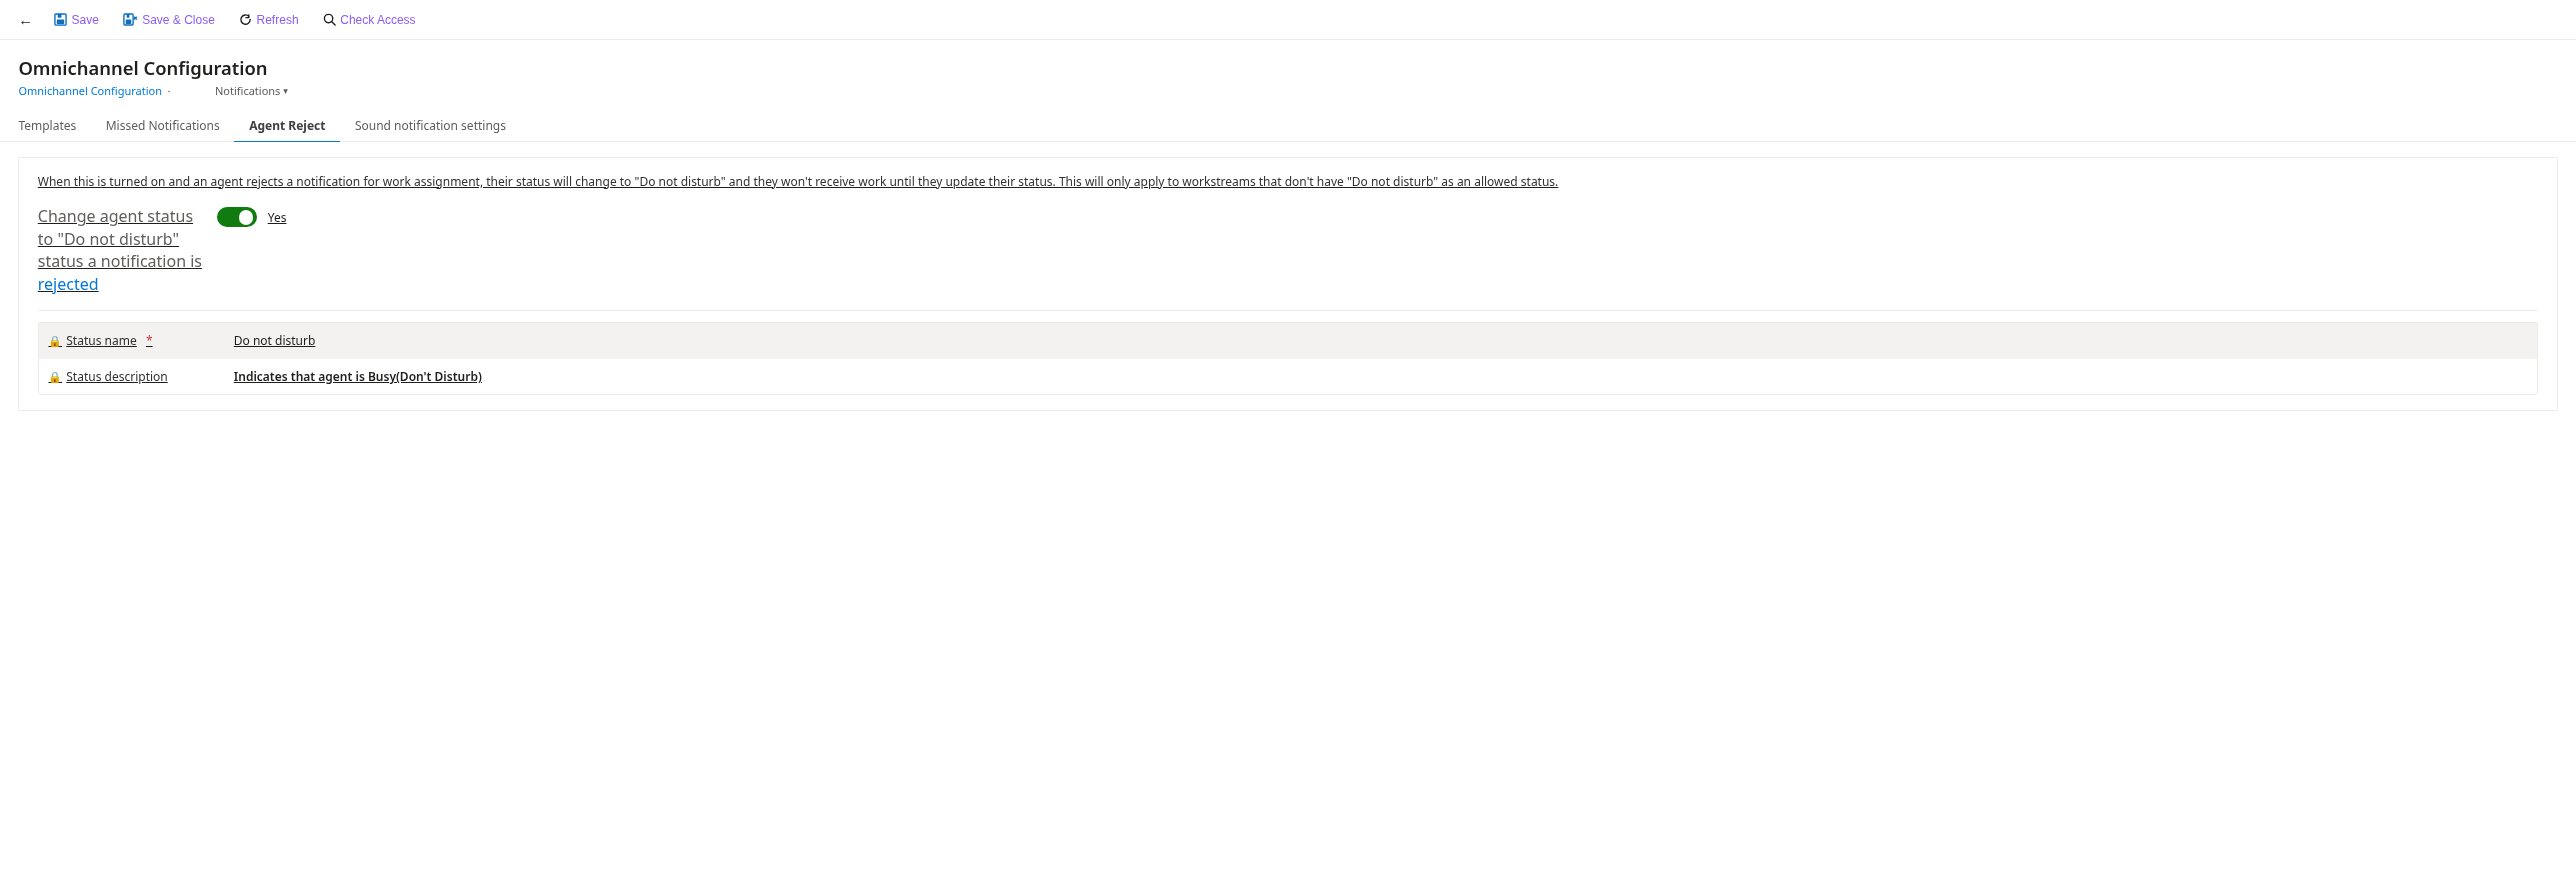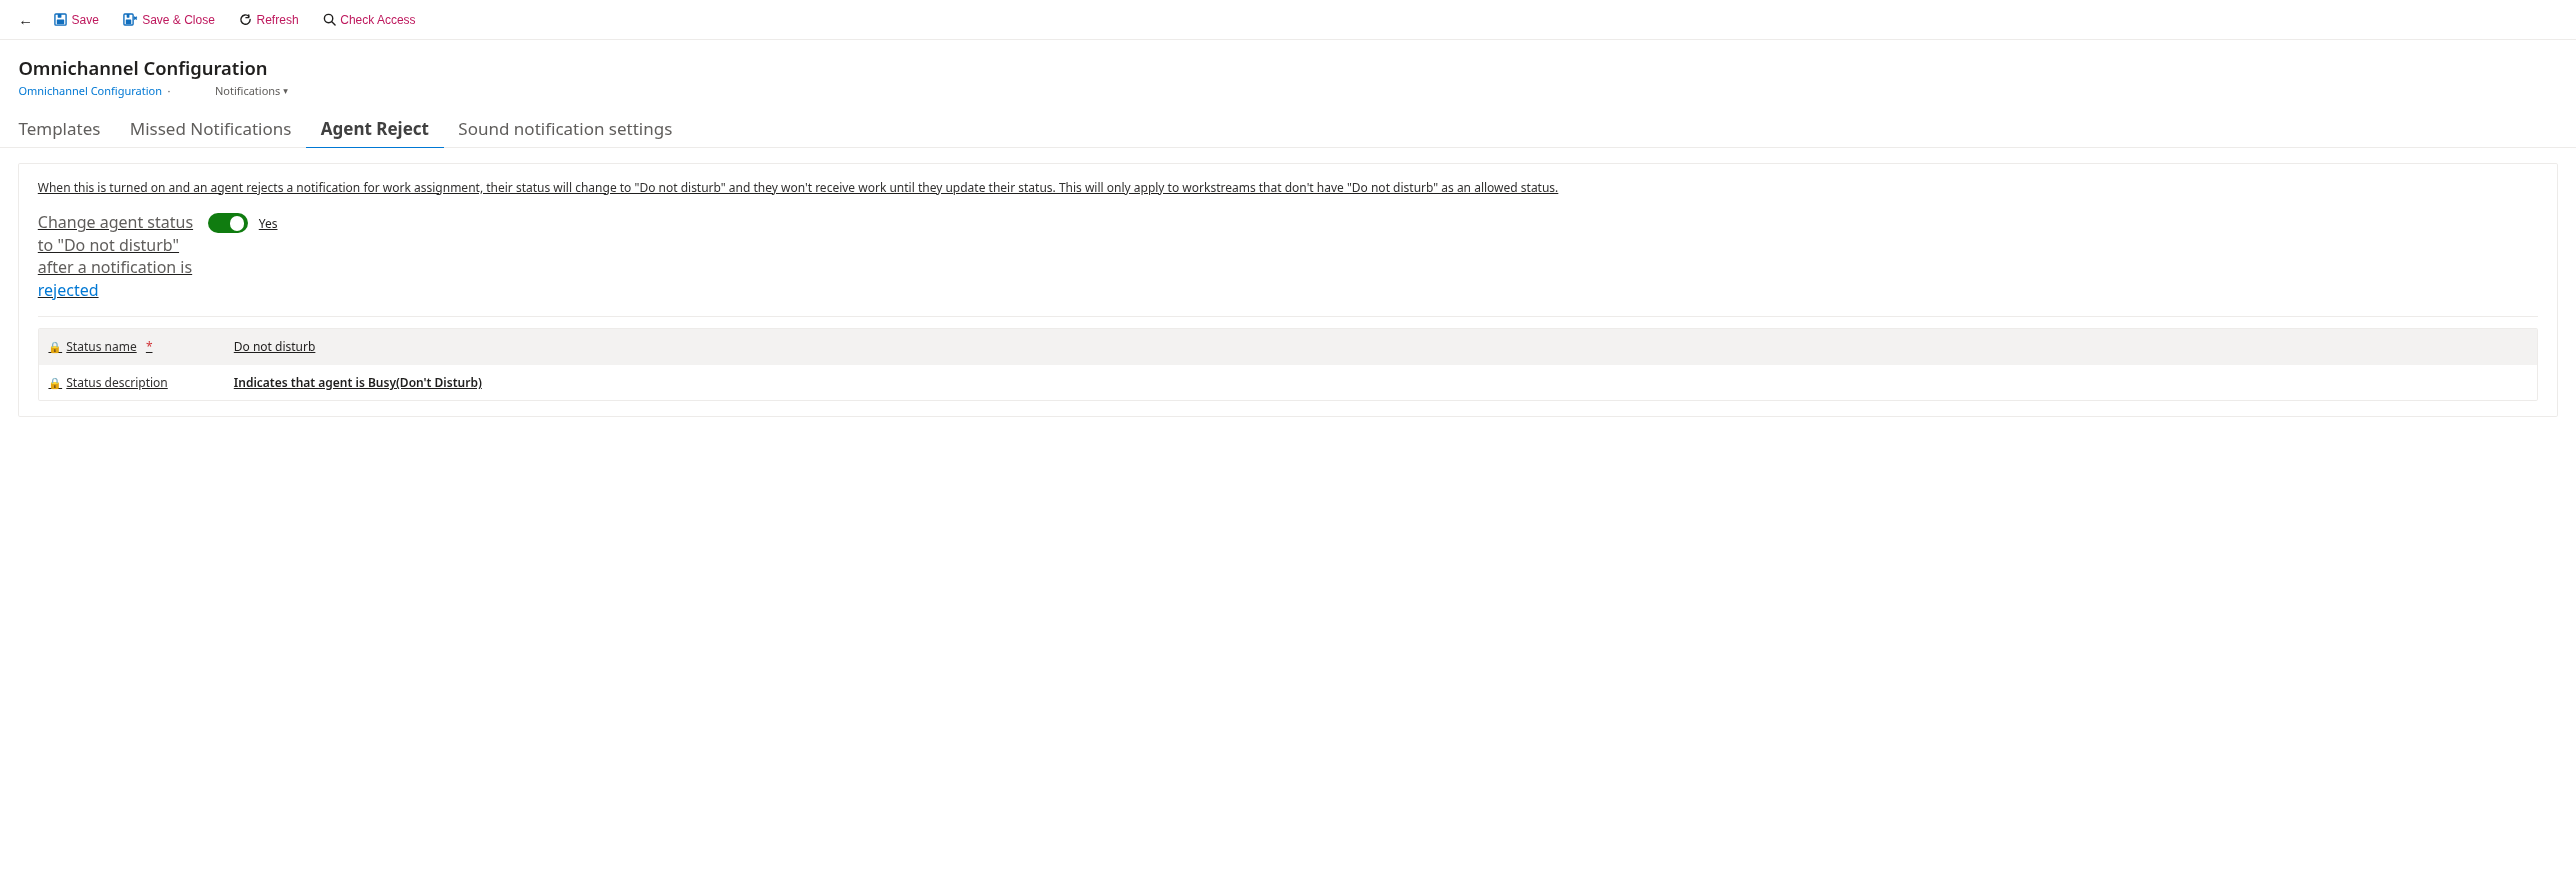--- a/index.html
+++ b/index.html
@@ -17,21 +17,21 @@
     .toolbar-btn {
       display: flex;
       align-items: center;
       gap: 4.6px;
       padding: 3.7px 9.2px;
       background: transparent;
       border: 0.9px solid transparent;
       border-radius: 1.8px;
       cursor: pointer;
       font-size: 12px;
-      color: #be185d;
+      color: #8b5cf6;
     }
     .back-btn {
       display: flex;
       align-items: center;
       justify-content: center;
       width: 29px;
       height: 29px;
       border: none;
       background: transparent;
       cursor: pointer;
@@ -72,21 +72,21 @@
     
     .tabs {
       display: flex;
       padding: 0 18.4px;
       border-bottom: 0.9px solid #edebe9;
       gap: 0;
     }
     .tab {
       padding: 7.4px 14.7px;
       cursor: pointer;
-      font-size: 17px;
+      font-size: 12px;
       color: #605e5c;
       border-bottom: 1.8px solid transparent;
       margin-bottom: -0.9px;
       white-space: nowrap;
     }
     .tab:first-child { padding-left: 0; }
     .tab.active {
       color: #404040;
       border-bottom: 1.8px solid #0078d4;
       font-weight: 700;
@@ -264,21 +264,21 @@
 
 <div class="content">
   <div class="info-card">
 
     <div class="info-text">When this is turned on and an agent rejects a notification for work assignment, their status will change to "Do not disturb" and they won't receive work until they update their status. This will only apply to workstreams that don't have "Do not disturb" as an allowed status.</div>
 
     <div class="toggle-row">
       <div class="toggle-label">
         <span>Change agent status</span><br>
         <span>to "Do not disturb"</span><br>
-        <span>after a notification is</span><br>
+        <span>status a notification is</span><br>
         <span style="color:#0078d4;">rejected</span>
       </div>
       <div class="toggle-control">
         <div class="toggle-switch">
           <div class="toggle-track">
             <div class="toggle-thumb"></div>
           </div>
         </div>
         <span class="toggle-yes">Yes</span>
       </div>

